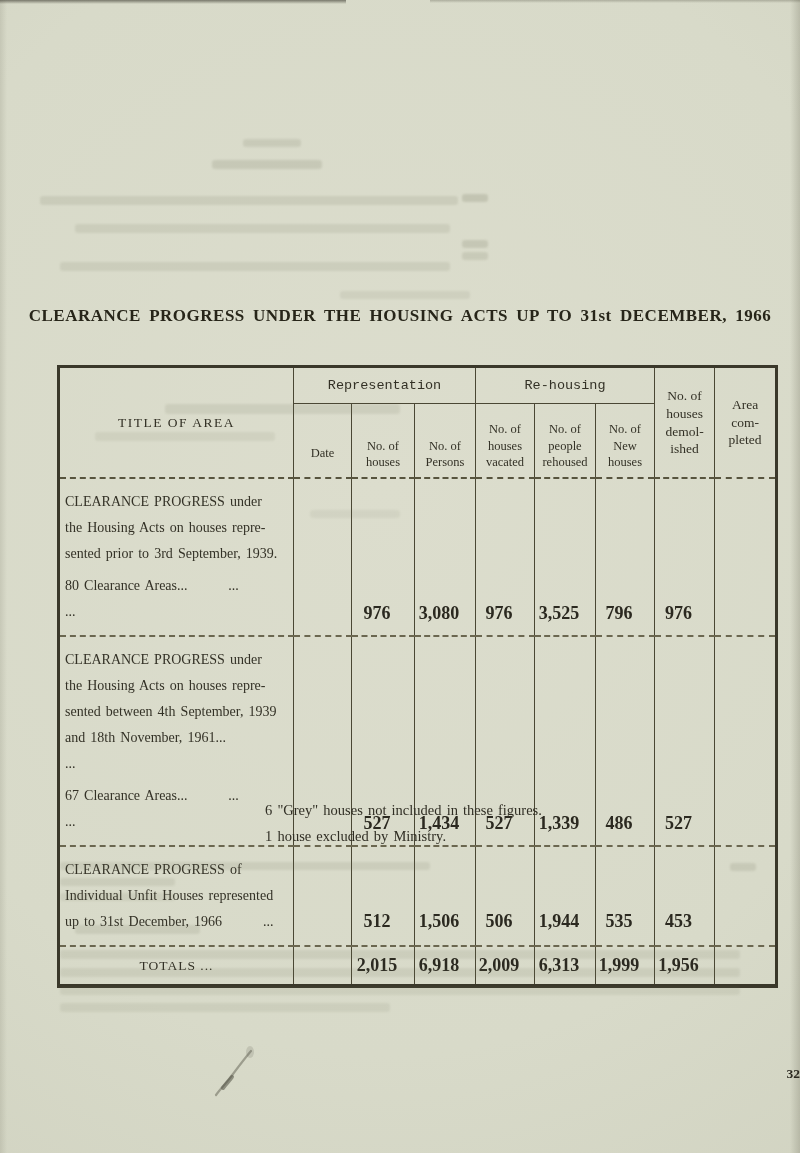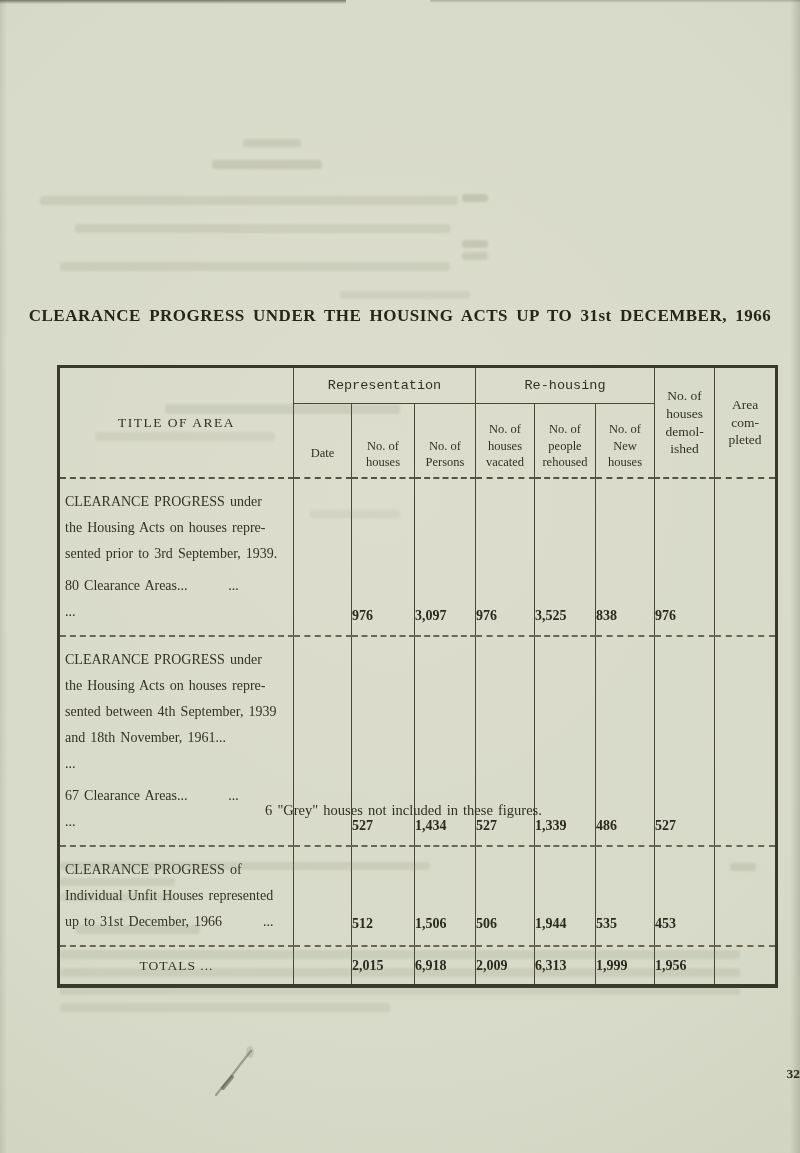--- a/index.html
+++ b/index.html
@@ -47,21 +47,21 @@
   tr.h2 th.date-h{padding-bottom:16px;}
   .lines{white-space:pre-wrap;}
 
   tr.body td{border-bottom:2px dashed #6b6750;vertical-align:bottom;}
   tr.body td.title-cell{
     vertical-align:top;text-align:left;
     padding:10px 6px 10px 5px;font-size:14px;line-height:26px;word-spacing:1.6px;
   }
   .areas-line{margin-top:6px;white-space:pre-wrap;font-size:14px;}
   tr.body td.num,tr.totals td.num{
-    text-align:left;padding-right:12px;font-weight:bold;font-size:14px;color:#2b2920;
+    text-align:center;padding-right:12px;font-weight:bold;font-size:18px;color:#2b2920;
   }
   tr.body td.num{padding-bottom:11px;}
   tr.r1{height:91px;} tr.r2{height:110px;} tr.r3{height:77px;}
   tr.r3 td.num{padding-bottom:13px;}
   tr.totals{height:40px;}
   tr.totals td{vertical-align:middle;}
   td.totals-label{text-align:center;padding-right:26px;font-size:13.5px;letter-spacing:1px;}
 
   .notes{position:absolute;left:265px;top:797px;font-size:14.5px;line-height:26px;word-spacing:1.5px;color:#302e24;}
   .page-number{position:absolute;top:1066px;left:0;right:0;text-align:right;
@@ -127,24 +127,24 @@
 
       <tr class="body r1">
         <td class="title-cell">
           <div class="lines">CLEARANCE PROGRESS under
 the Housing Acts on houses repre-
 sented prior to 3rd September, 1939.</div>
           <div class="areas-line">80 Clearance Areas...        ...        ...</div>
         </td>
         <td class="v"></td>
         <td class="v num">976</td>
-        <td class="v num">3,097</td>
+        <td class="v num">3,080</td>
         <td class="v num">976</td>
         <td class="v num">3,525</td>
-        <td class="v num">838</td>
+        <td class="v num">796</td>
         <td class="v num">976</td>
         <td class="v"></td>
       </tr>
 
       <tr class="body r2">
         <td class="title-cell">
           <div class="lines">CLEARANCE PROGRESS under
 the Housing Acts on houses repre-
 sented between 4th September, 1939
 and 18th November, 1961...          ...</div>
@@ -186,20 +186,21 @@
         <td class="v num">1,999</td>
         <td class="v num">1,956</td>
         <td class="v"></td>
       </tr>
     </tbody>
       </table>
   </div>
 
   <div class="notes">
     <div>6 "Grey" houses not included in these figures.</div>
+    <div>1 house excluded by Ministry.</div>
   </div>
 
   <div class="page-number">32</div>
 
   <svg class="pencil-mark" width="60" height="62" viewBox="0 0 60 62">
     <path d="M11,55 C16,48 22,42 28,34 C34,26 40,18 46,11" fill="none" stroke="rgba(95,95,82,0.5)" stroke-width="2.2" stroke-linecap="round"></path>
     <path d="M18,48 C21,44 25,40 27,37" fill="none" stroke="rgba(80,80,68,0.55)" stroke-width="4" stroke-linecap="round"></path>
     <ellipse cx="45" cy="12" rx="4" ry="6" fill="rgba(95,95,82,0.18)"></ellipse>
   </svg>
 

